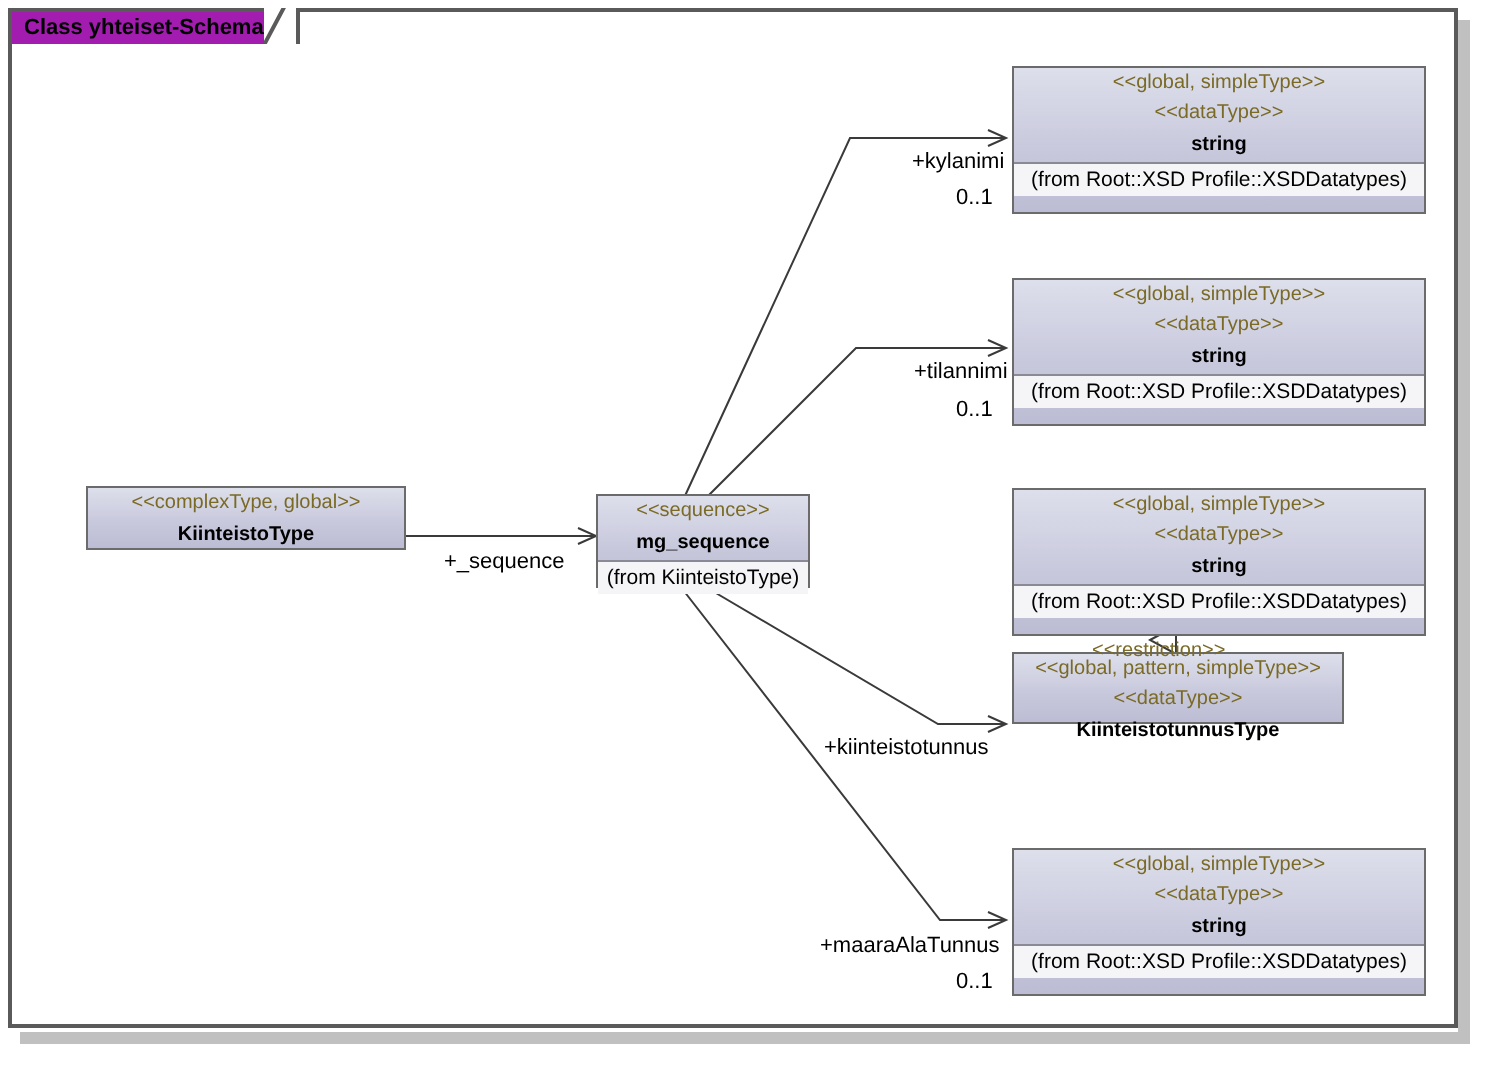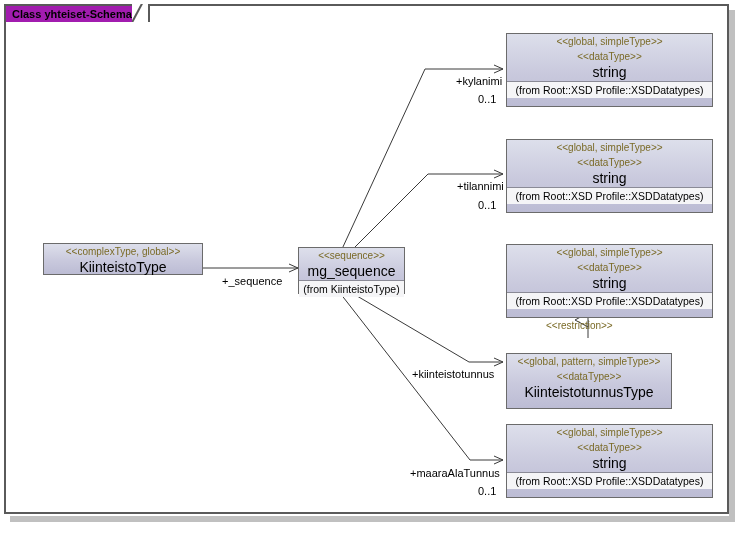--- a/index.html
+++ b/index.html
@@ -95,22 +95,22 @@
     text-align: center;
     z-index: 3;
   }
   .uml-box .stereo {
     font-size: 10px;
     color: #7a6a26;
     line-height: 15px;
     white-space: nowrap;
   }
   .uml-box .name {
-    font-size: 14px;
-    font-weight: normal;
+    font-size: 10px;
+    font-weight: bold;
     color: #000000;
     line-height: 17px;
     white-space: nowrap;
   }
   .uml-box .from {
     font-size: 10.5px;
     color: #000000;
     line-height: 16px;
     background: #f5f5f7;
     border-top: 1px solid #8a8a96;
@@ -227,21 +227,21 @@
     <div class="from">(from Root::XSD Profile::XSDDatatypes)</div>
   </div>
 
   <div class="uml-box" style="left:506px; top:244px; width:207px; height:74px;">
     <div class="stereo">&lt;&lt;global, simpleType&gt;&gt;</div>
     <div class="stereo">&lt;&lt;dataType&gt;&gt;</div>
     <div class="name">string</div>
     <div class="from">(from Root::XSD Profile::XSDDatatypes)</div>
   </div>
 
-  <div class="uml-box no-from" style="left:506px; top:353px; width:166px; height:56px;">
+  <div class="uml-box no-from" style="left:506px; top:326px; width:166px; height:36px;">
     <div class="stereo">&lt;&lt;global, pattern, simpleType&gt;&gt;</div>
     <div class="stereo">&lt;&lt;dataType&gt;&gt;</div>
     <div class="name">KiinteistotunnusType</div>
   </div>
 
   <div class="uml-box" style="left:506px; top:424px; width:207px; height:74px;">
     <div class="stereo">&lt;&lt;global, simpleType&gt;&gt;</div>
     <div class="stereo">&lt;&lt;dataType&gt;&gt;</div>
     <div class="name">string</div>
     <div class="from">(from Root::XSD Profile::XSDDatatypes)</div>

